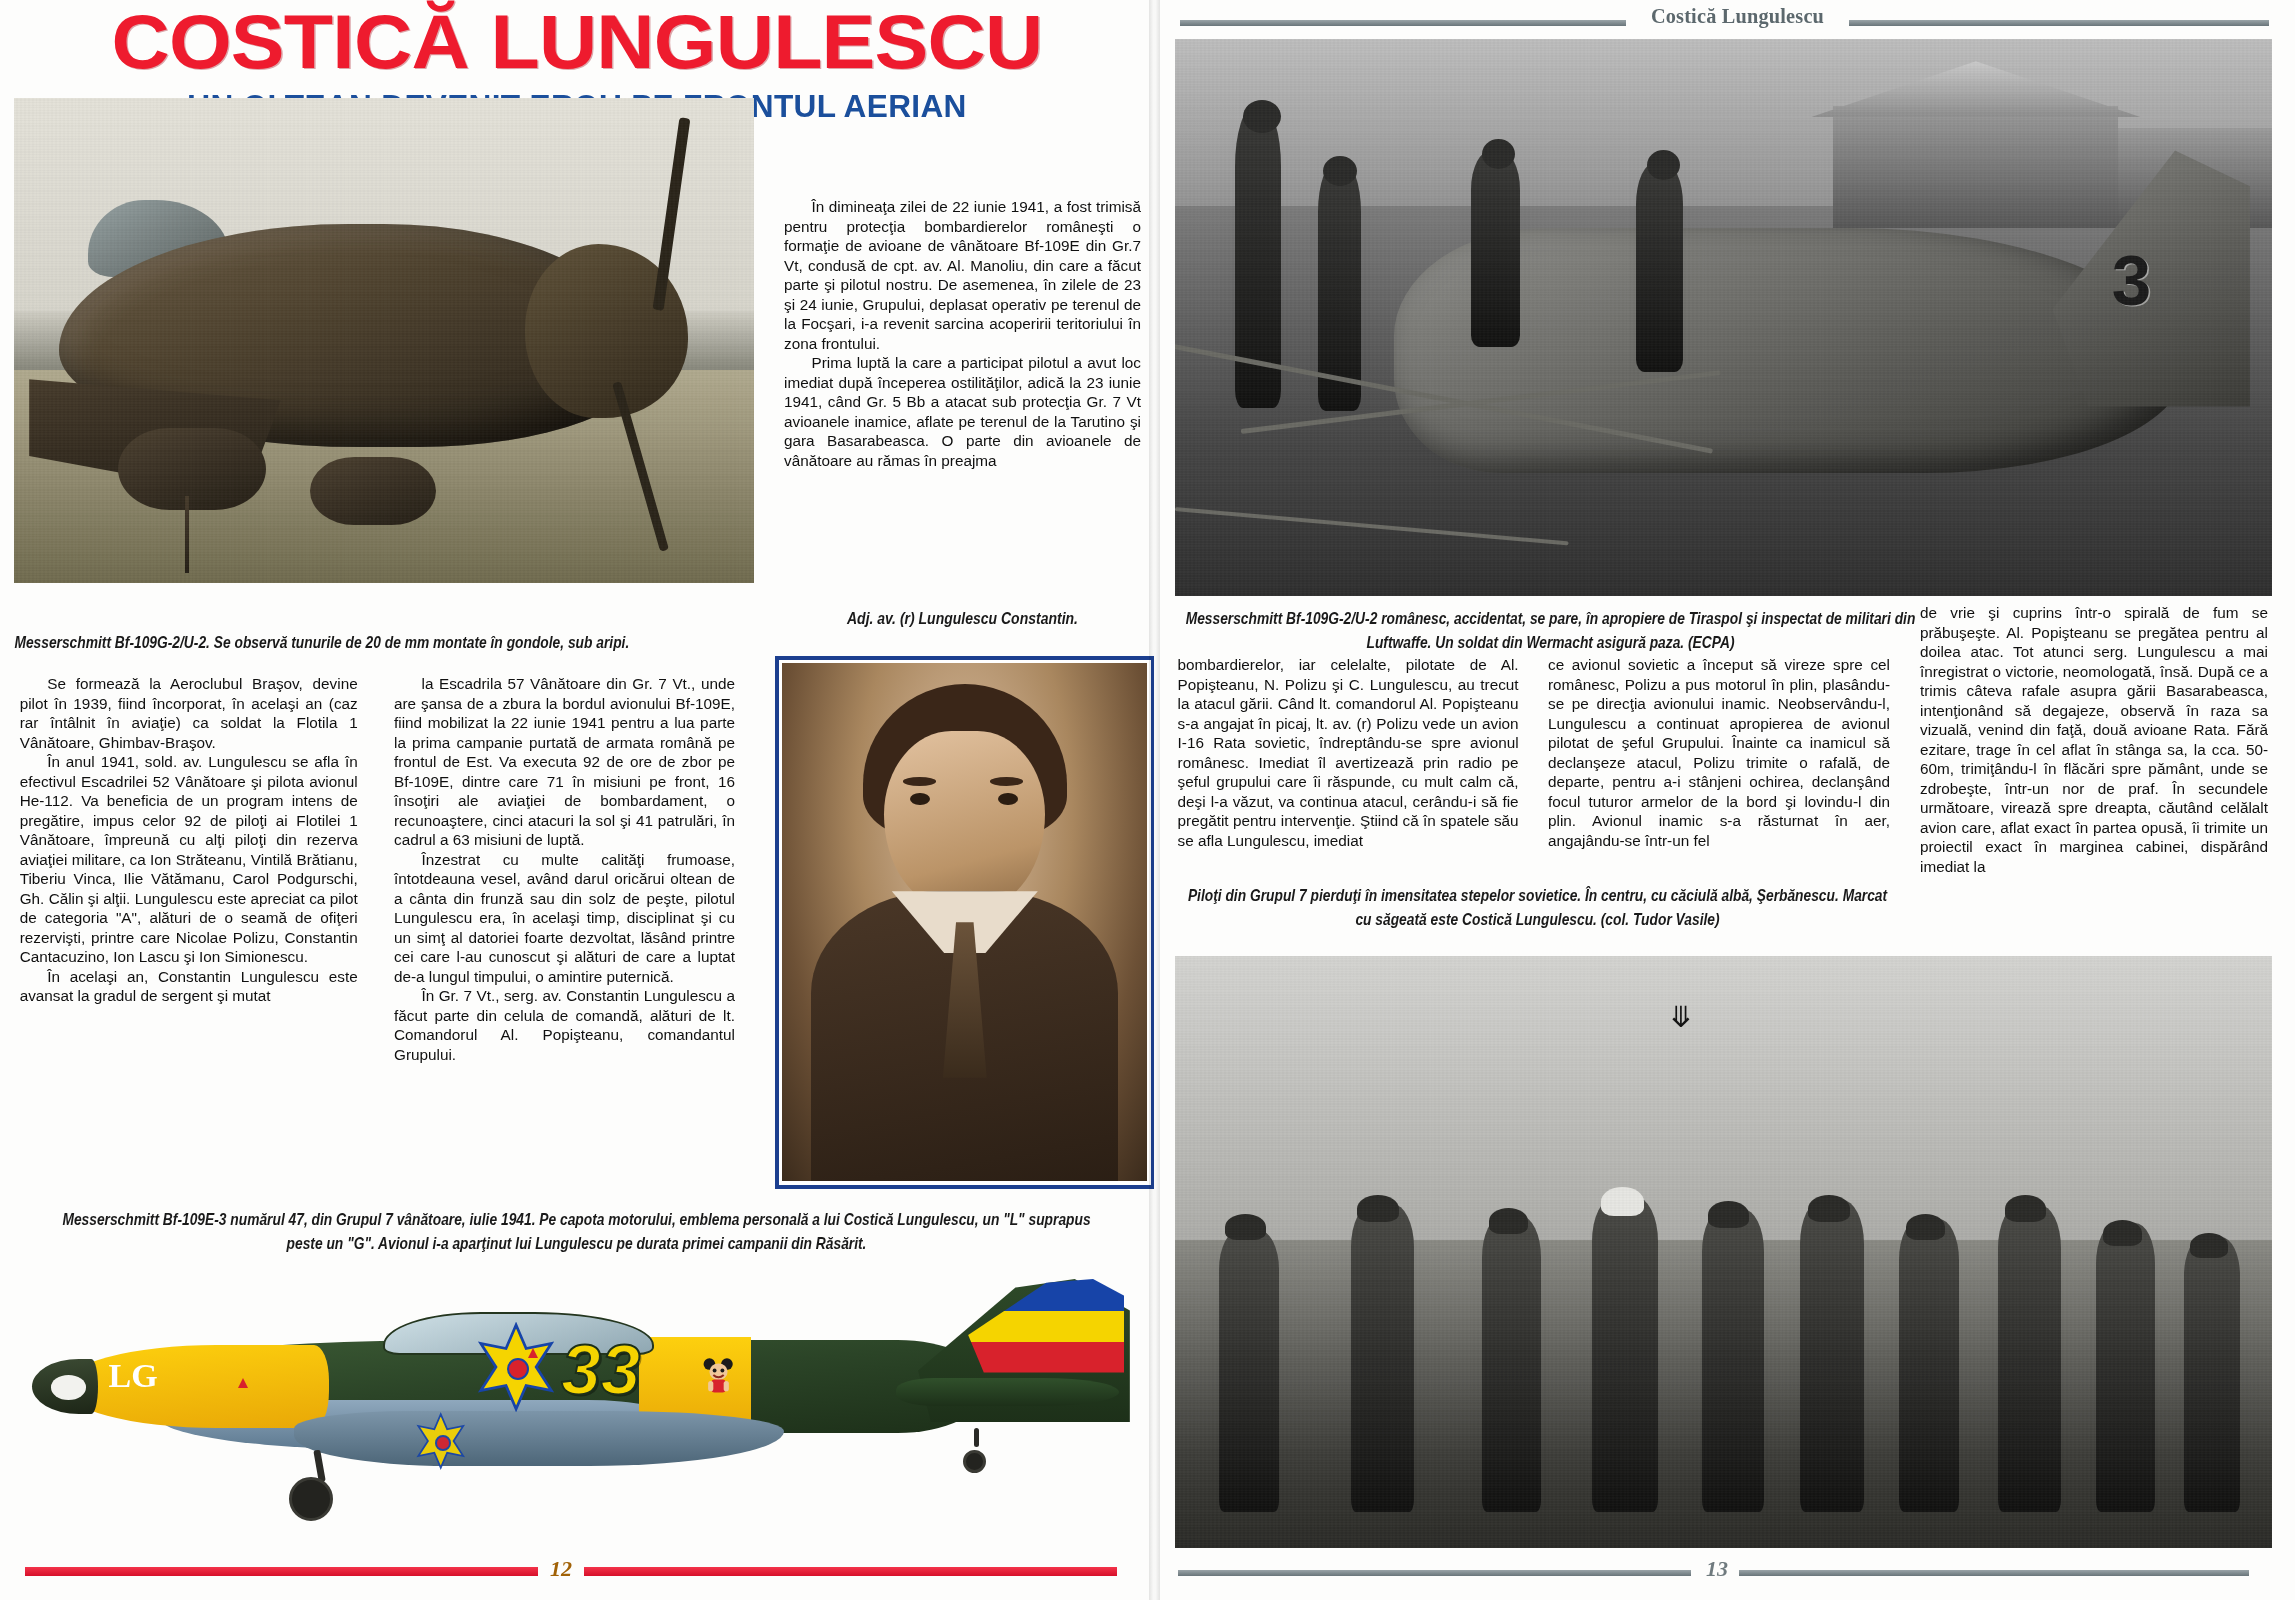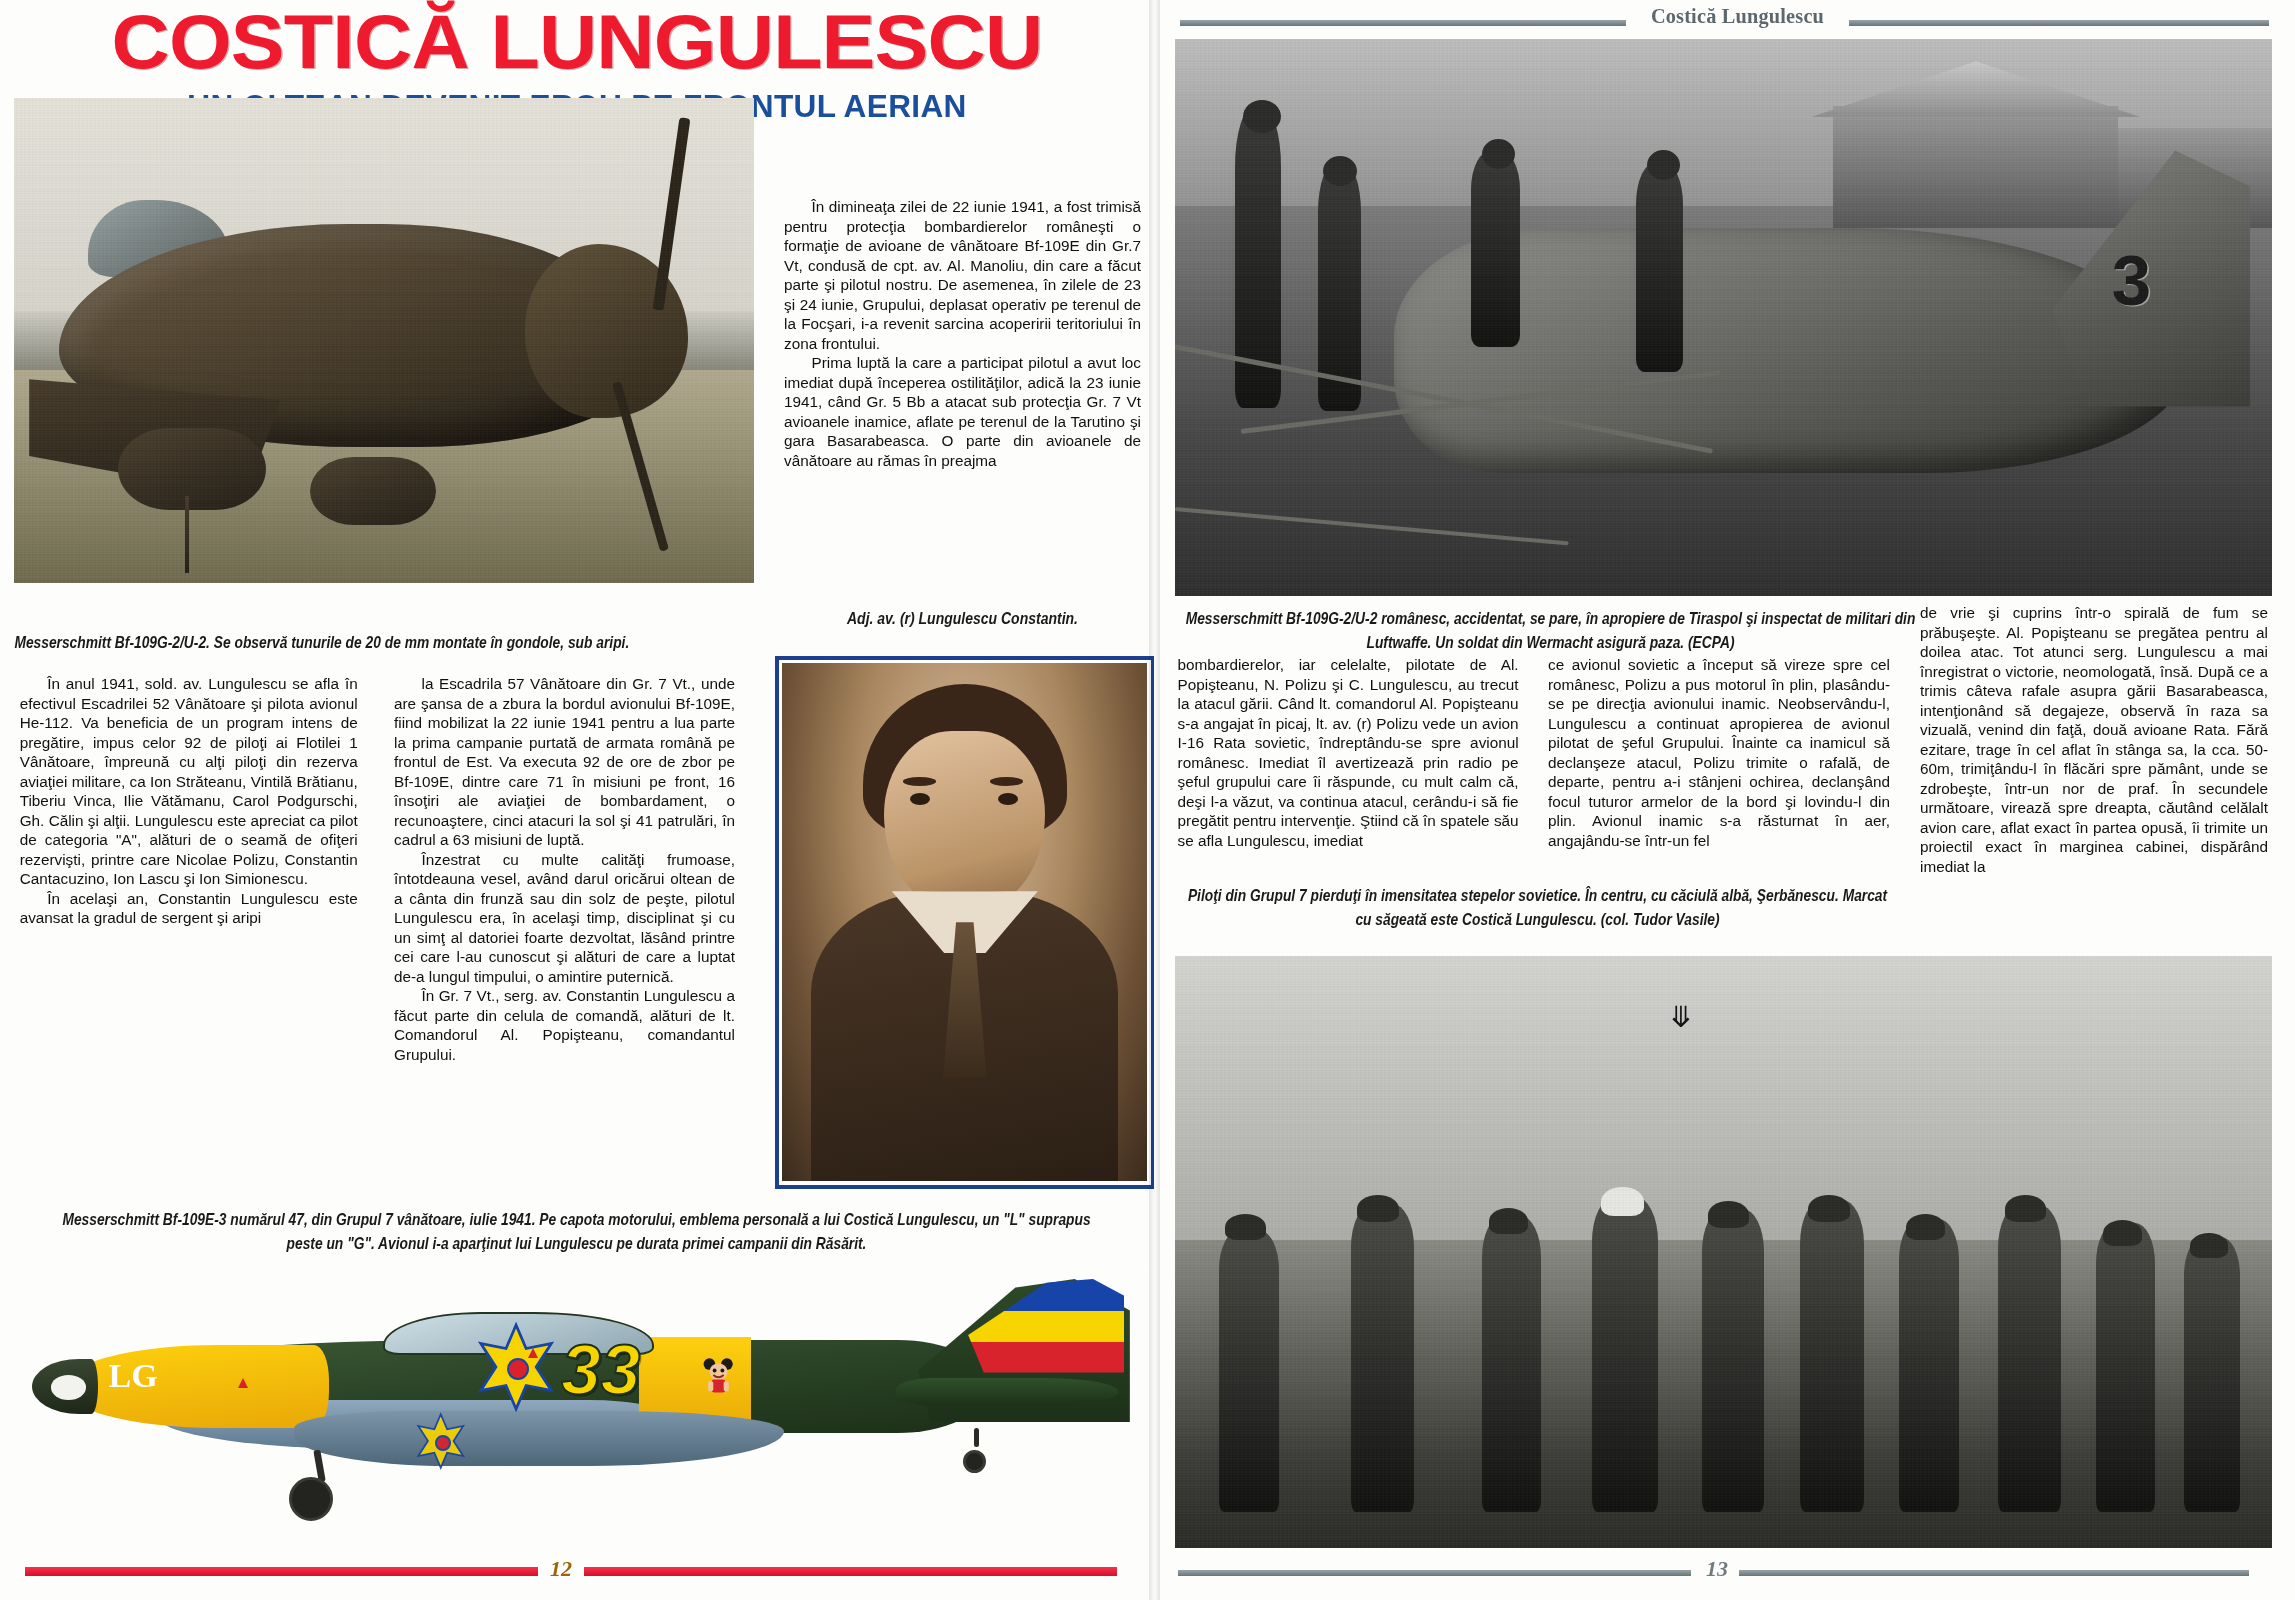--- a/index.html
+++ b/index.html
@@ -233,22 +233,23 @@
         <div class="pt-eye" style="left:35%;"></div>
         <div class="pt-eye" style="left:59%;"></div>
         <div class="pt-body"></div>
         <div class="pt-collar"></div>
         <div class="pt-tie"></div>
         <div class="grain"></div>
       </div>
     </div>
 
     <div class="col" style="left:19.7px;top:674px;width:338px;">
+      <p>Se formează la Aeroclubul Braşov, devine pilot în 1939, fiind încorporat, în acelaşi an (caz rar întâlnit în aviaţie) ca soldat la Flotila 1 Vânătoare, Ghimbav-Braşov.</p>
       <p>În anul 1941, sold. av. Lungulescu se afla în efectivul Escadrilei 52 Vânătoare şi pilota avionul He-112. Va beneficia de un program intens de pregătire, impus celor 92 de piloţi ai Flotilei 1 Vânătoare, împreună cu alţi piloţi din rezerva aviaţiei militare, ca Ion Străteanu, Vintilă Brătianu, Tiberiu Vinca, Ilie Vătămanu, Carol Podgurschi, Gh. Călin şi alţii. Lungulescu este apreciat ca pilot de categoria "A", alături de o seamă de ofiţeri rezervişti, printre care Nicolae Polizu, Constantin Cantacuzino, Ion Lascu şi Ion Simionescu.</p>
-      <p>În acelaşi an, Constantin Lungulescu este avansat la gradul de sergent şi aripi</p>
+      <p>În acelaşi an, Constantin Lungulescu este avansat la gradul de sergent şi mutat</p>
     </div>
 
     <div class="col" style="left:394px;top:674px;width:341px;">
       <p>la Escadrila 57 Vânătoare din Gr. 7 Vt., unde are şansa de a zbura la bordul avionului Bf-109E, fiind mobilizat la 22 iunie 1941 pentru a lua parte la prima campanie purtată de armata română pe frontul de Est. Va executa 92 de ore de zbor pe Bf-109E, dintre care 71 în misiuni pe front, 16 însoţiri ale aviaţiei de bombardament, o recunoaştere, cinci atacuri la sol şi 41 patrulări, în cadrul a 63 misiuni de luptă.</p>
       <p>Înzestrat cu multe calităţi frumoase, întotdeauna vesel, având darul oricărui oltean de a cânta din frunză sau din solz de peşte, pilotul Lungulescu era, în acelaşi timp, disciplinat şi cu un simţ al datoriei foarte dezvoltat, lăsând printre cei care l-au cunoscut şi alături de care a luptat de-a lungul timpului, o amintire puternică.</p>
       <p>În Gr. 7 Vt., serg. av. Constantin Lungulescu a făcut parte din celula de comandă, alături de lt. Comandorul Al. Popişteanu, comandantul Grupului.</p>
     </div>
 
     <div class="caption center" style="left:52px;top:1208px;width:1049px;">Messerschmitt Bf-109E-3 numărul 47, din Grupul 7 vânătoare, iulie 1941. Pe capota motorului, emblema personală a lui Costică Lungulescu, un "L" suprapus peste un "G". Avionul i-a aparţinut lui Lungulescu pe durata primei campanii din Răsărit.</div>
 

